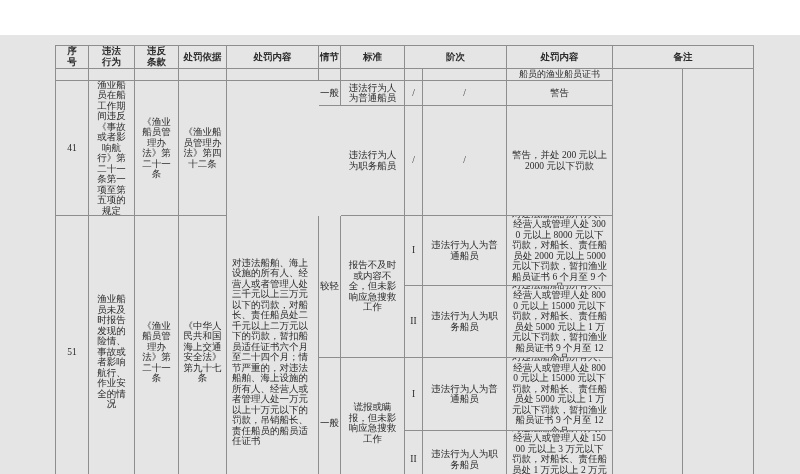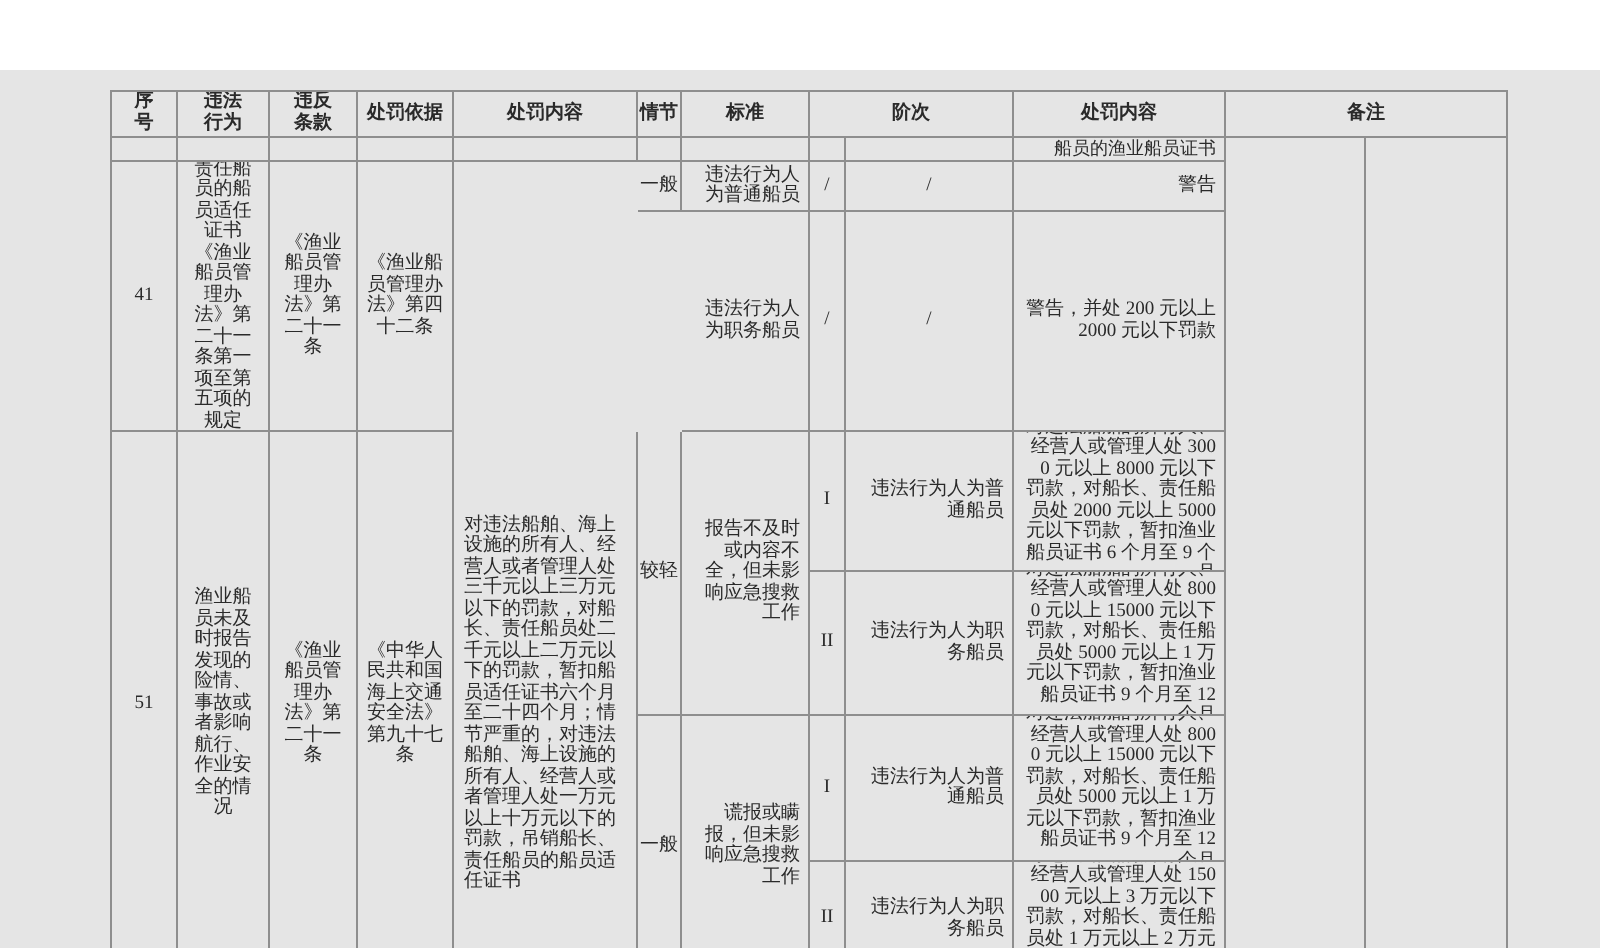--- a/index.html
+++ b/index.html
@@ -21,21 +21,21 @@
     border-right:1px solid #8e8e8e;border-bottom:1px solid #8e8e8e;
     display:flex;align-items:center;justify-content:center;
     overflow:hidden;box-sizing:border-box;
     font-size:9.5px;line-height:10.5px;
   }
   .tx{display:inline-block;word-break:break-all;text-align:center;max-width:100%;}
   .hd{font-weight:bold;}
   .hd .tx{line-height:11px;}
   .w1{width:11px;}
   .w2{width:22px;}
-  .l .tx{text-align:right;width:calc(100% - 8px);}
+  .l .tx{text-align:center;width:calc(100% - 8px);}
   .l5 .tx{text-align:left;width:calc(100% - 10px);}
   .stg .tx{width:8px;text-align:center;}
   .small{font-size:9px;}
   .pageno{
     position:absolute;left:55px;top:459px;width:698px;
     text-align:center;font-size:10px;color:#3a3a3a;letter-spacing:1px;
   }
 </style>
 </head>
 <body>
@@ -86,21 +86,21 @@
     <div class="cell l small" style="grid-area:2/10/3/11">
         <span class="tx">船员的渔业船员证书</span>
       </div>
     <div class="cell" style="grid-area:2/11/9/12"></div>
     <div class="cell" style="grid-area:2/12/9/13"></div>
 
     <div class="cell" style="grid-area:3/1/5/2">
         <span class="tx">41</span>
       </div>
     <div class="cell" style="grid-area:3/2/5/3;padding:0 5px">
-        <span class="tx">责任船员的船员适任证书《渔业船员管理办法》第二十一条第一项至第五项的规定</span>
+        <span class="tx">渔业船员在船工作期间违反《事故或者影响航行》第二十一条第一项至第五项的规定</span>
       </div>
     <div class="cell" style="grid-area:3/3/5/4;padding:0 4px">
         <span class="tx">《渔业船员管理办法》第二十一条</span>
       </div>
     <div class="cell" style="grid-area:3/4/5/5;padding:0 4px">
         <span class="tx">《渔业船员管理办法》第四十二条</span>
       </div>
 
     <div class="cell" style="grid-area:3/6/4/7">
         <span class="tx">一般</span>

